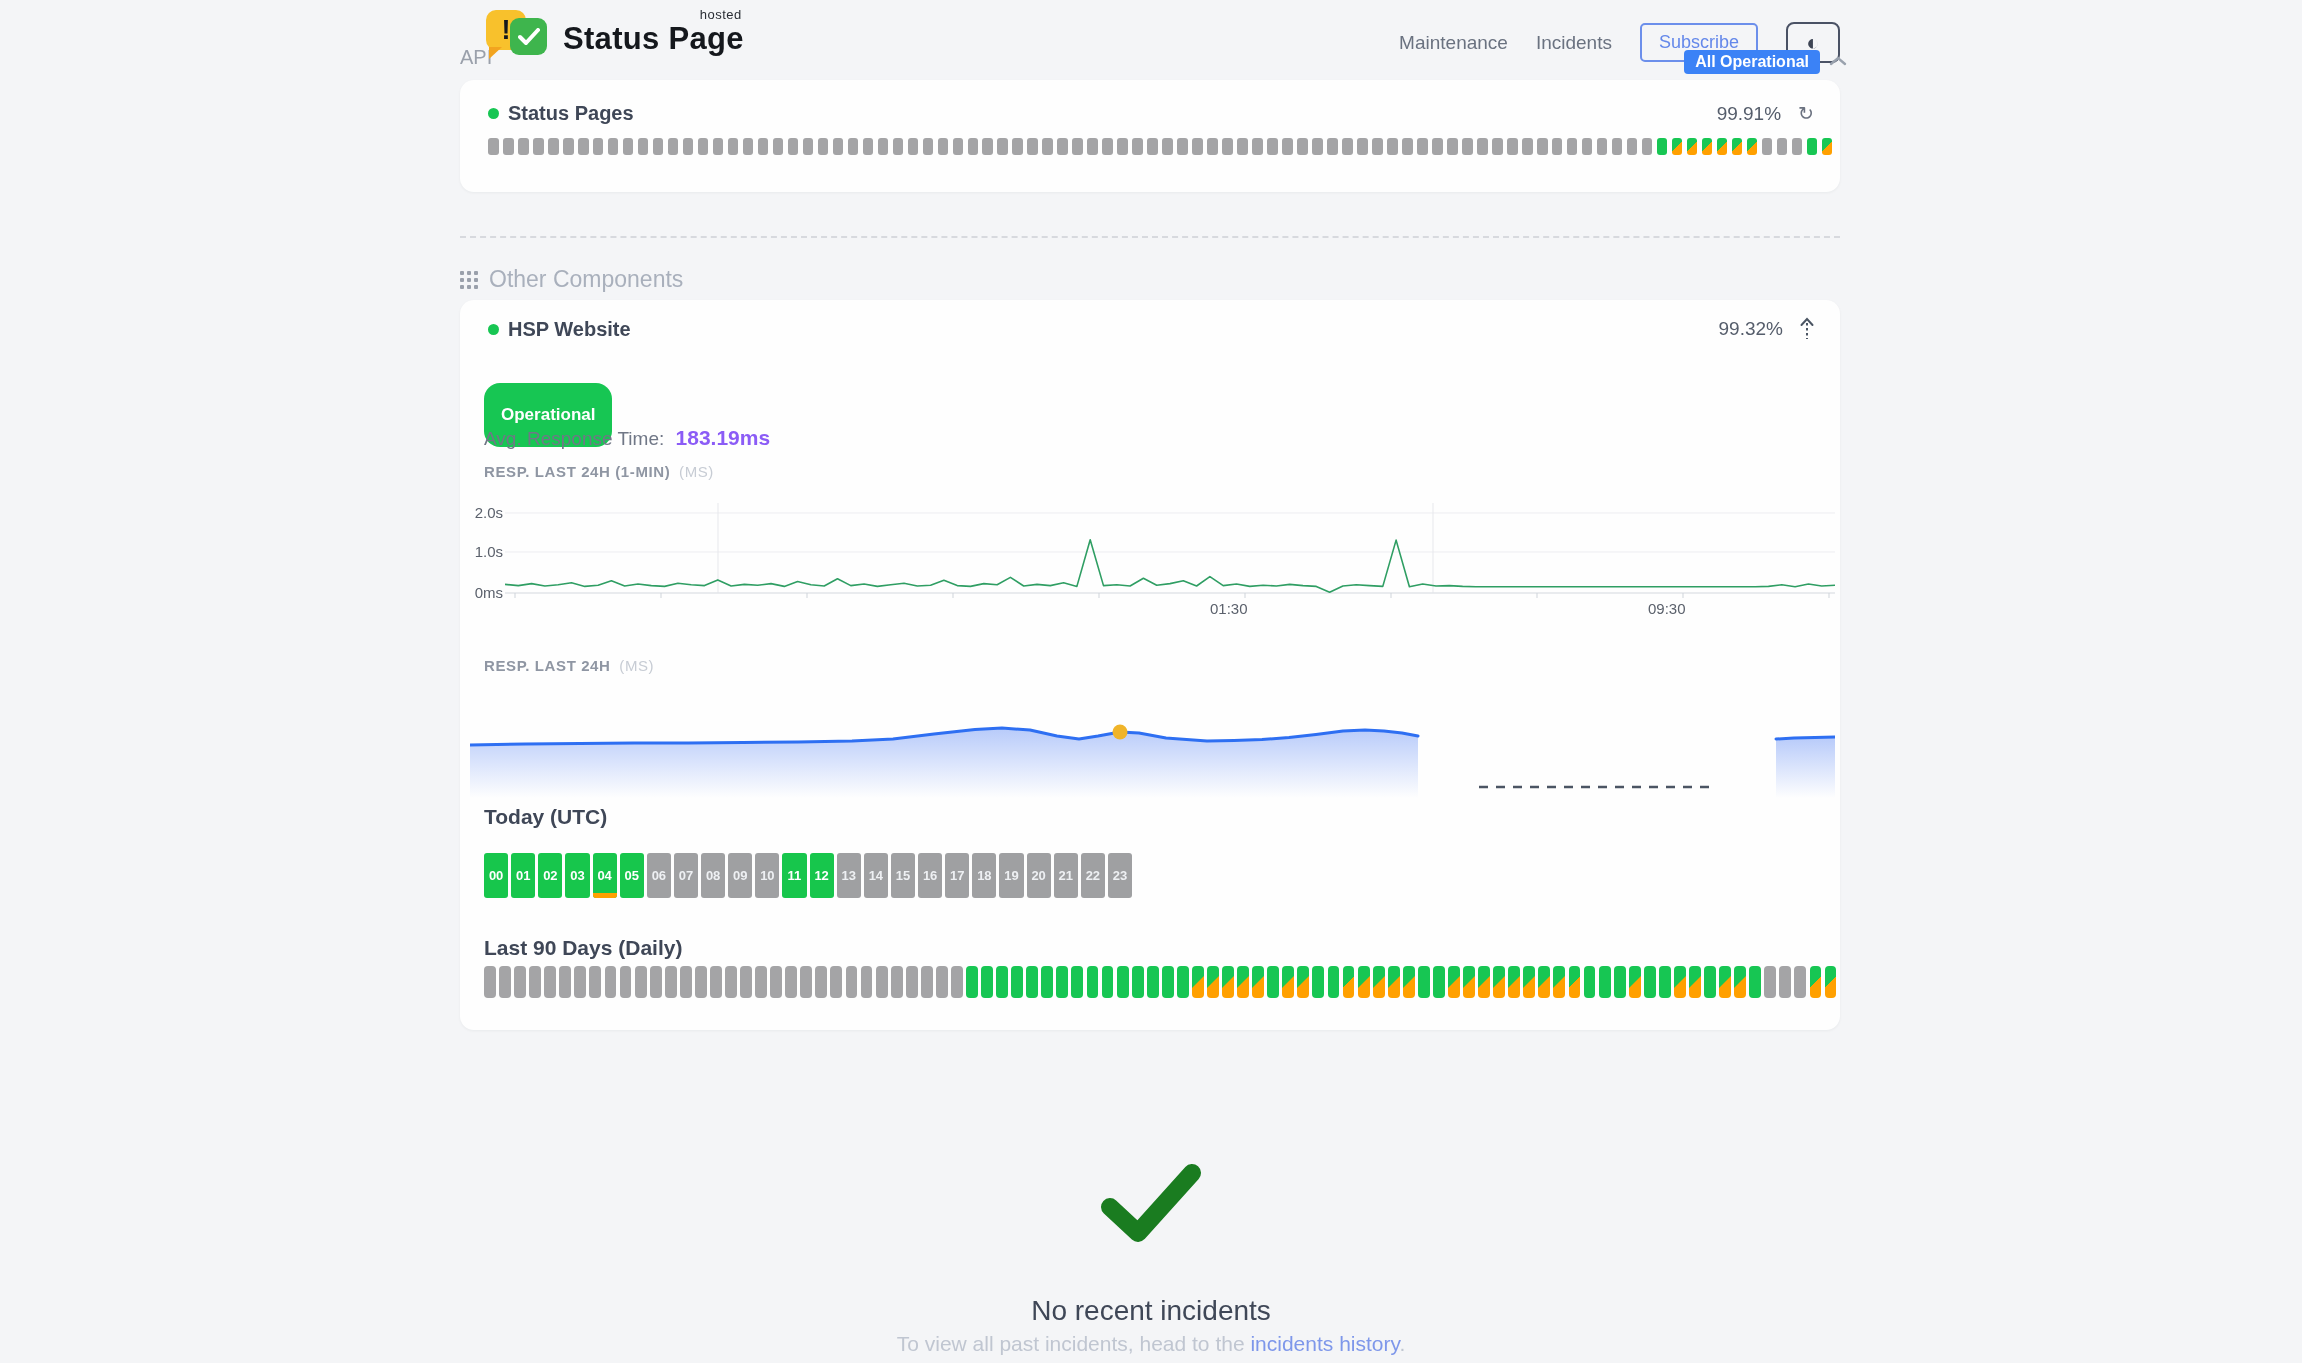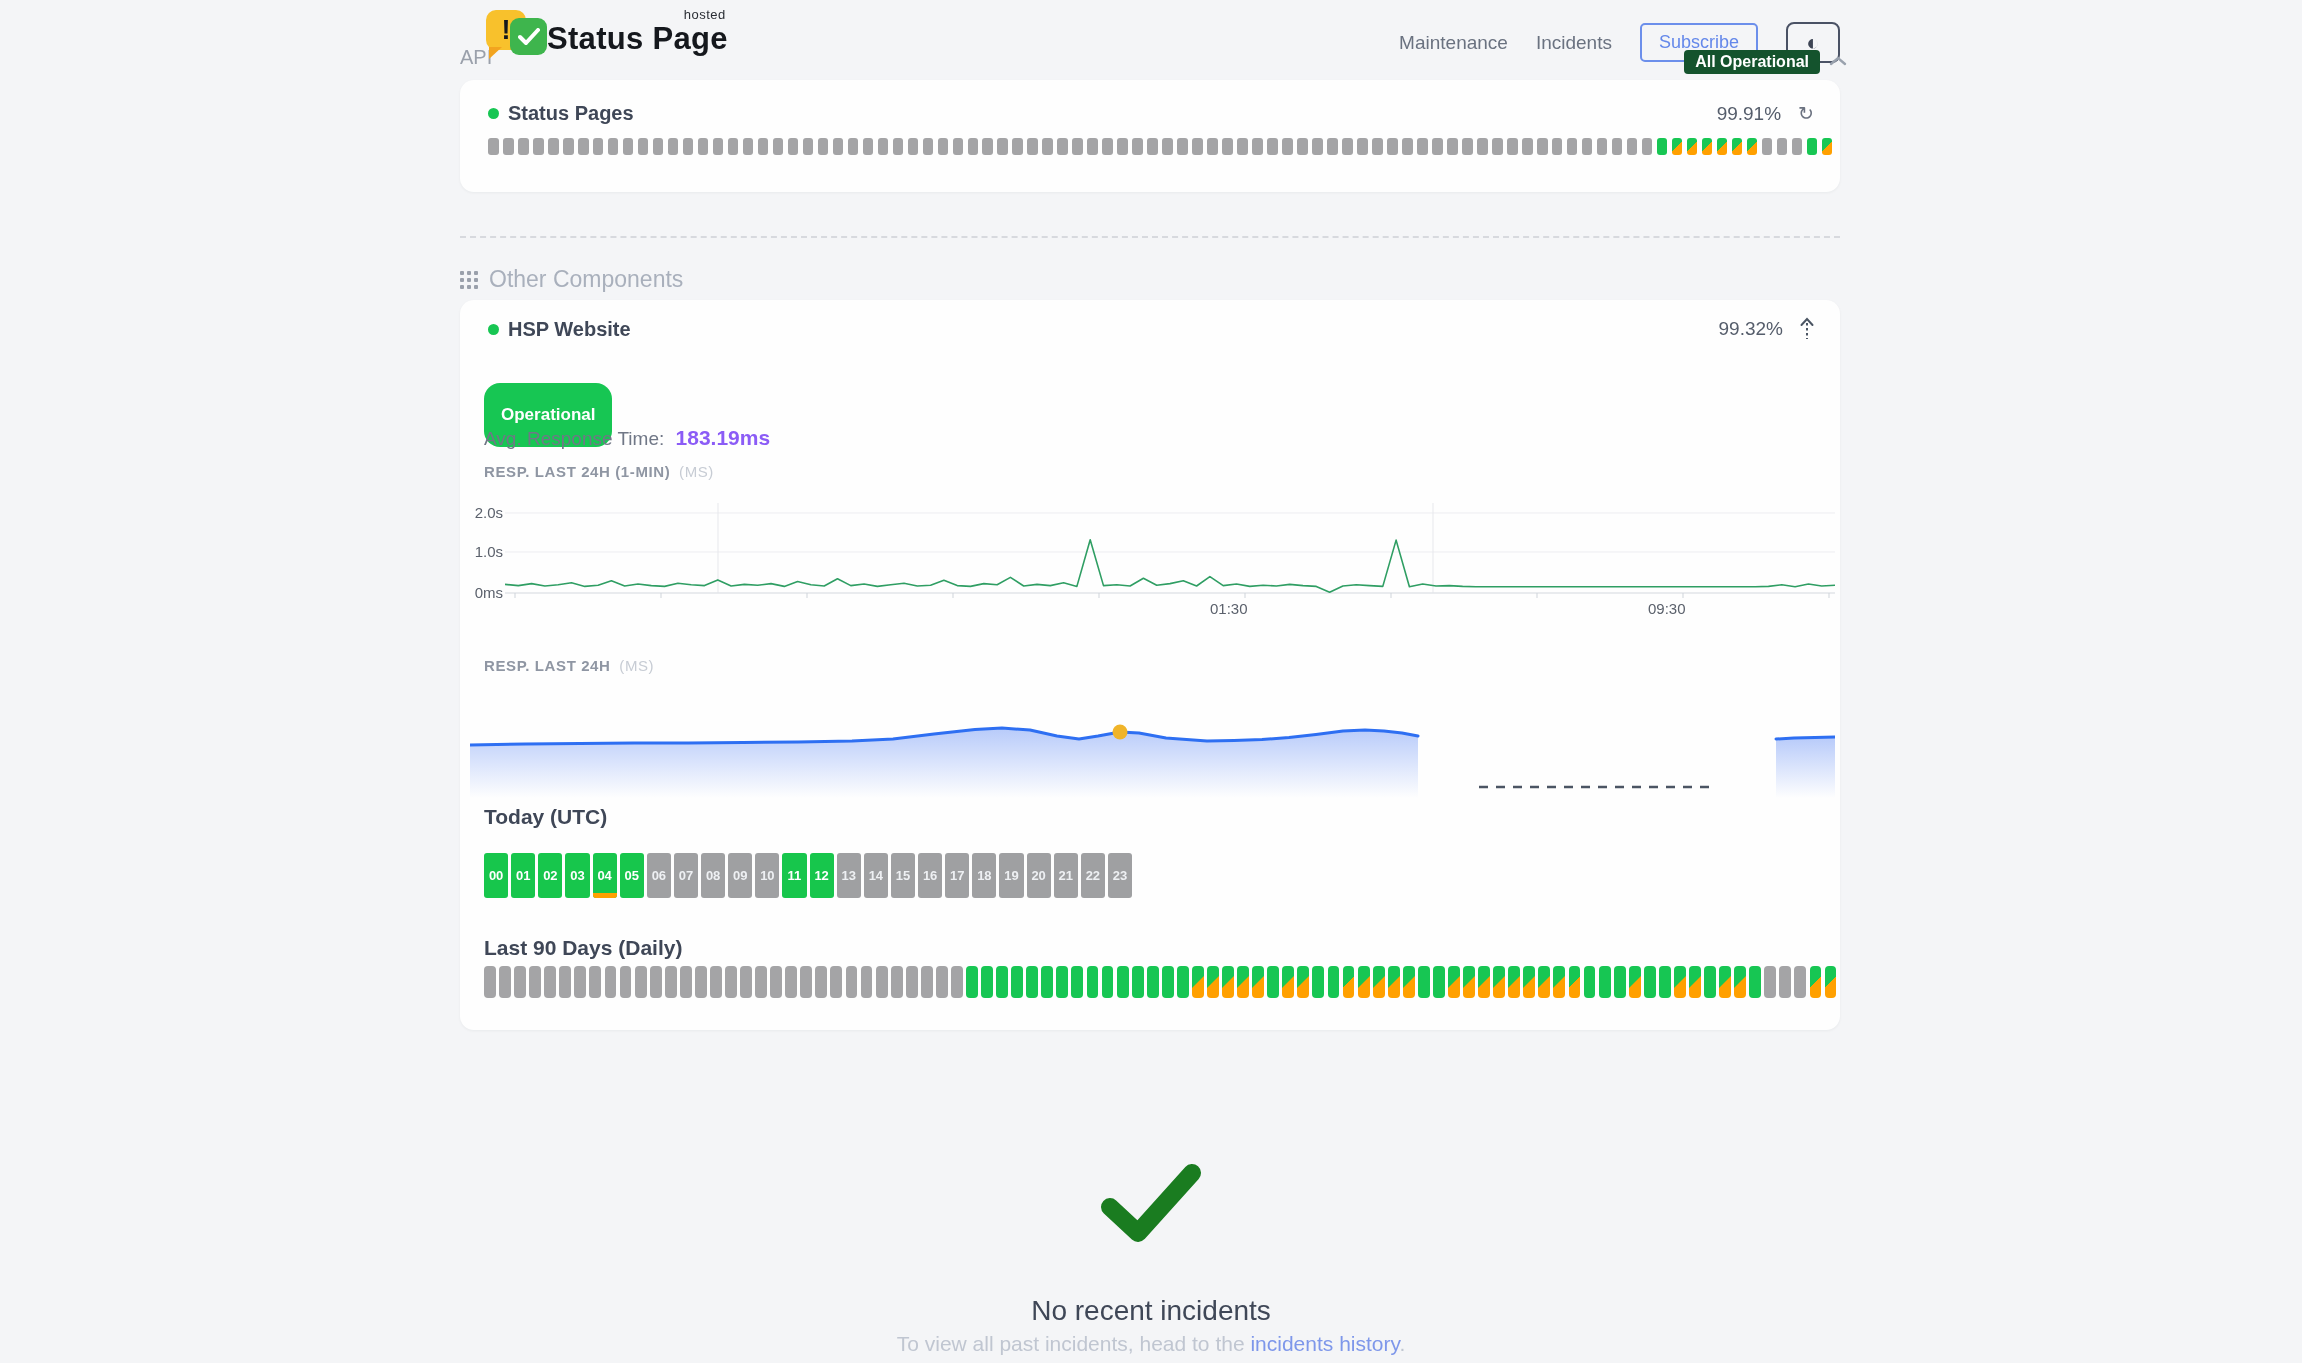--- a/index.html
+++ b/index.html
@@ -13,31 +13,31 @@
   }
   
   .logo { position:absolute; left:486px; top:10px; display:flex; align-items:flex-start; z-index:5; }
   .bubble { position:relative; width:40px; height:40px; background:#f8c12c; border-radius:10px;
             display:flex; align-items:center; justify-content:center;
             font-weight:800; font-size:27px; color:#15181d; }
   .bubble::after { content:''; position:absolute; left:3px; bottom:-9px; width:0; height:0;
                    border-top:12px solid #f2a41f; border-right:13px solid transparent; }
   .checksq { width:37px; height:37px; background:#3eb54d; border-radius:9px; margin-left:-16px; margin-top:8px;
              display:flex; align-items:center; justify-content:center; z-index:2; }
-  .brand { position:relative; margin-left:0; padding-top:11px; }
+  .brand { position:relative; margin-left:16px; padding-top:11px; }
   .hosted { position:absolute; top:-3px; right:2px; font-size:13px; color:#2a2e35; letter-spacing:.5px; }
   .brandname { font-size:31px; font-weight:800; color:#15181d; letter-spacing:.3px; }
 
   .nav { position:absolute; top:22px; right:462px; display:flex; align-items:center; gap:28px; z-index:5; }
   .nav-link { font-size:19px; color:#6a7280; cursor:pointer; }
   .subscribe-btn { font-size:18px; color:#6488ea; border:2px solid #6c8feb; background:transparent;
                    border-radius:5px; padding:7px 17px; font-family:inherit; cursor:pointer; }
   .theme-btn { width:54px; height:41px; border:2px solid #4a5265; border-radius:8px; background:transparent;
                font-size:22px; color:#3d4454; cursor:pointer; line-height:1; }
-  .op-badge { position:absolute; top:50px; right:482px; background:#14532d; color:#fff;
+  .op-badge { position:absolute; top:50px; right:482px; background:#3b82f6; color:#fff;
               font-size:16px; font-weight:600; padding:3px 11px; border-radius:4px; z-index:5; }
   .collapse-chevron { position:absolute; top:53px; right:455px; z-index:5; cursor:pointer; }
 
   
   .section-title-api { position:absolute; left:460px; top:46px; font-size:20px; color:#9aa0ab; }
   .card { position:absolute; left:460px; width:1380px; background:#fefefe; border-radius:14px;
           box-shadow:0 1px 3px rgba(25,30,45,.05); }
   .card1 { top:80px; height:112px; }
   .card2 { top:300px; height:730px; }
 

